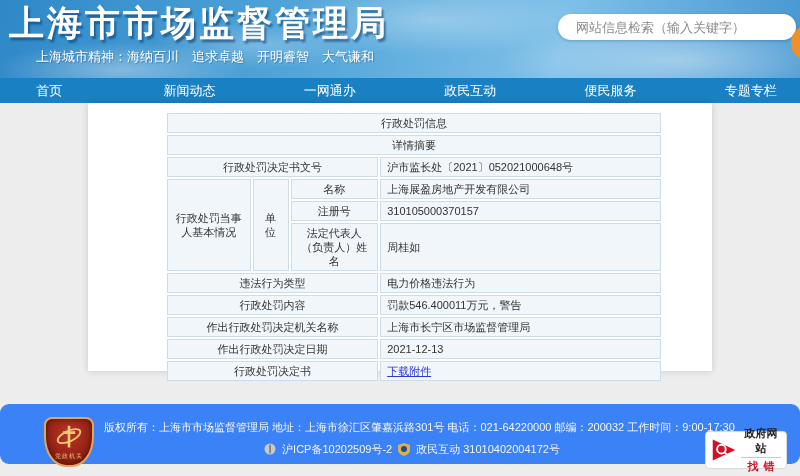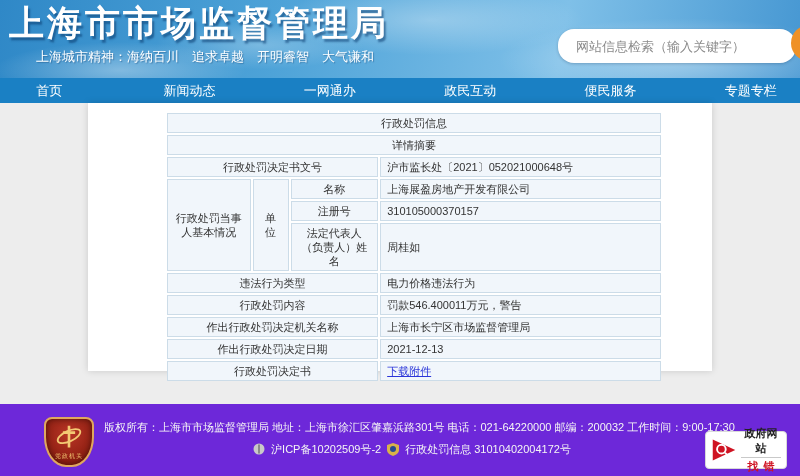--- a/index.html
+++ b/index.html
@@ -13,21 +13,21 @@
   .clouds { position:absolute; inset:0;
     background:
       radial-gradient(ellipse 180px 40px at 120px 70px, rgba(255,255,255,.35), transparent 70%),
       radial-gradient(ellipse 220px 50px at 430px 20px, rgba(255,255,255,.30), transparent 70%),
       radial-gradient(ellipse 260px 60px at 680px 60px, rgba(255,255,255,.40), transparent 70%),
       radial-gradient(ellipse 150px 35px at 260px 45px, rgba(255,255,255,.25), transparent 70%); }
   .site-title { position:absolute; left:9px; top:0; font-size:35px; font-weight:bold;
     color:#fff; letter-spacing:3px; text-shadow:2px 3px 2px rgba(8,55,105,.55); white-space:nowrap; }
   .slogan { position:absolute; left:36px; top:48px; font-size:13px; color:#fff;
     text-shadow:1px 1px 1px rgba(8,55,105,.4); white-space:nowrap; }
-  .search { position:absolute; left:558px; top:29px; width:238px; height:34px;
+  .search { position:absolute; left:558px; top:14px; width:238px; height:26px;
     background:#fff; border-radius:16px; box-shadow:0 1px 3px rgba(0,40,80,.25); }
   .search input { width:100%; height:100%; border:none; outline:none; background:transparent;
     border-radius:16px; padding:0 14px 0 18px; font-size:13px; color:#555;
     font-family:"Liberation Sans","DejaVu Sans",sans-serif; }
   .search input::placeholder { color:#8a8a8a; }
   .search-btn { position:absolute; left:791px; top:25px; width:36px; height:36px;
     border:none; border-radius:50%; background:#ef9126; cursor:pointer; }
 
   
   .nav { display:flex; height:25px; background:#1a80c4;gap:42px; }
@@ -41,21 +41,21 @@
     background:#fff; box-shadow:0 0 7px rgba(0,0,0,.15); }
   table.penalty { position:absolute; left:77px; top:8px; width:498px;
     border-collapse:separate; border-spacing:2px; }
   table.penalty td { border:1px solid #ccdce8; background:#f1f6fb; font-size:11px;
     color:#333; height:17px; padding:2px 6px; line-height:14px; }
   td.lbl { text-align:center; }
   td.val { text-align:left; padding-left:10px; }
   a.attach { color:#2b36d9; text-decoration:underline; cursor:pointer; }
 
   
-  .footer { position:relative; height:72px; background:#6d28d9; color:#f5f5f5; }
+  .footer { position:relative; height:60px; background:#3b82f6; color:#f5f5f5;border-radius:9px; }
   .shield { position:absolute; left:44px; top:13px; width:50px; height:50px;
     background:radial-gradient(circle at 50% 32%, #b93526, #8b1d10 75%);
     border:2px solid #dfa85e; border-radius:8px 8px 22px 22px / 8px 8px 30px 30px;
     box-shadow:inset 0 0 6px rgba(0,0,0,.5);
     display:flex; flex-direction:column; align-items:center; justify-content:center; }
   .shield-txt { font-size:6px; color:#f3c873; letter-spacing:1px; margin-top:1px; white-space:nowrap; }
   .footer-text { position:absolute; left:104px; top:12px; width:616px;
     text-align:center; font-size:11px; line-height:22px; white-space:nowrap; }
   .footer-line2 { display:flex; align-items:center; justify-content:center; gap:6px; }
   .mini-ico { display:inline-block; vertical-align:-2px; }
@@ -164,21 +164,21 @@
       <div class="footer-line2">
         <svg class="mini-ico" width="12" height="12">
           <circle cx="6" cy="6" r="5.5" fill="#c9c9c9"></circle>
             <rect x="5" y="1.5" width="2" height="9" fill="#8a8a8a"></rect>
         </svg>
         <span>沪ICP备10202509号-2</span>
         <svg class="mini-ico" width="12" height="13" viewBox="0 0 12 13">
           <path d="M6 0 L12 2 V7 C12 10 9 12 6 13 C3 12 0 10 0 7 V2 Z" fill="#d8b24a"></path>
           <circle cx="6" cy="6" r="3" fill="#274a8f"></circle>
         </svg>
-        <span>行政处罚信息 31010402004172号</span>
+        <span>政民互动 31010402004172号</span>
       </div>
     </div>
     <div class="error-badge">
       <svg width="26" height="26" viewBox="0 0 30 30">
         <path d="M2 3 L28 15 L2 27 Z" fill="#cf1322"></path>
         <circle cx="12" cy="14" r="5" fill="none" stroke="#fff" stroke-width="2.2"></circle>
         <line x1="16" y1="18" x2="21" y2="23" stroke="#fff" stroke-width="2.2"></line>
       </svg>
       <div class="eb-text">
         <div class="eb-l1">政府网站</div>

